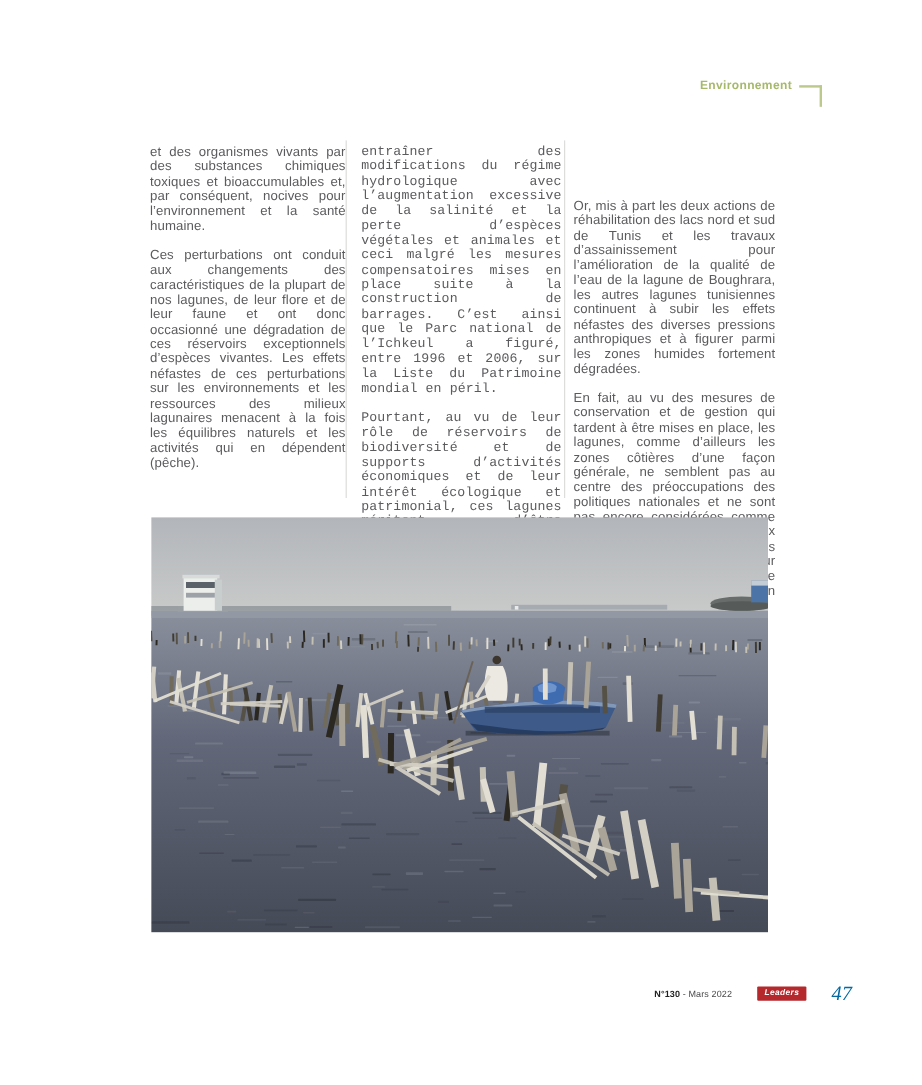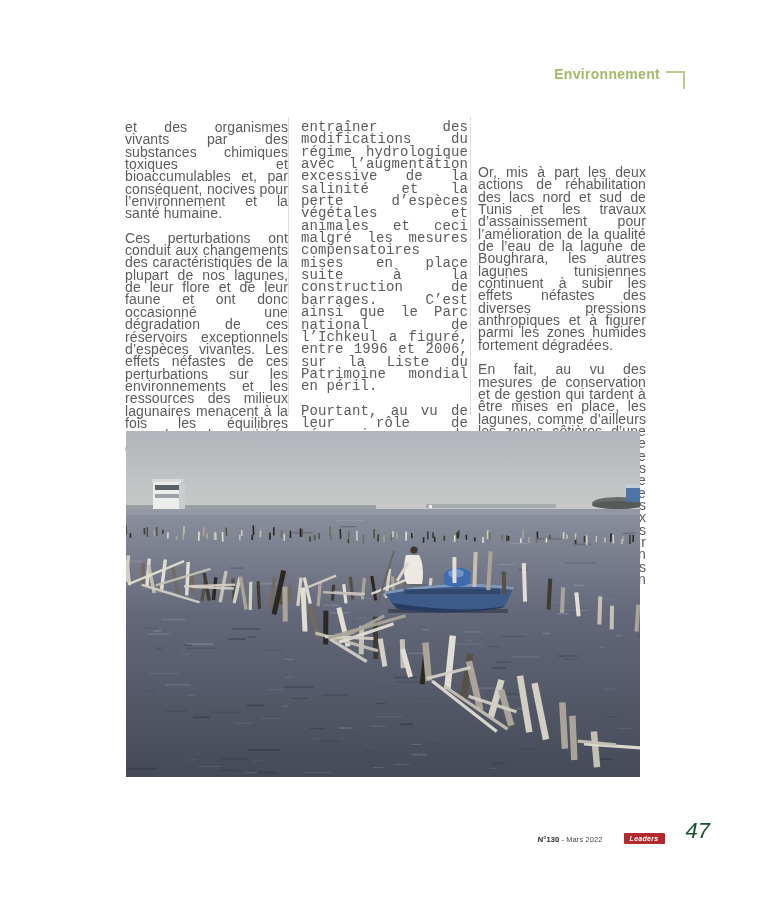--- a/index.html
+++ b/index.html
@@ -8,35 +8,35 @@
     background:#ffffff;
     font-family:"Liberation Sans",sans-serif;
     position:relative;
     overflow:hidden;
   }
   .page{position:absolute;inset:0;background:#fff;}
 
   
   .section-label{
     position:absolute;top:66px;right:108px;
-    font-size:14px;font-weight:bold;letter-spacing:0.3px;
+    font-size:10px;font-weight:bold;letter-spacing:0.3px;
     color:#a6b96a;
   }
   .corner-bracket{
     position:absolute;left:666px;top:71px;
     width:17px;height:16px;
     border-top:2px solid #bcc98c;
     border-right:2px solid #bcc98c;
   }
 
   
   .col{position:absolute;top:121px;}
   .col p{
     margin:0 0 12px 0;
-    font-size:14px;line-height:12.35px;
+    font-size:11px;line-height:12.35px;
     text-align:justify;
     color:#5b5b5e;
     letter-spacing:0.1px;
   }
   .col-1{left:125px;width:163px;}
   .col-2{left:301px;width:167px;font-family:Liberation Mono, monospace;}
   .col-3{left:478px;width:168px;margin-top:45px;}
   .col-divider{
     position:absolute;top:117px;width:1px;height:298px;
     background:#dddddb;
@@ -46,33 +46,33 @@
 
   
   .photo-frame{
     position:absolute;left:126px;top:431px;width:514px;height:346px;
   }
   .photo-frame svg{display:block;}
 
   
   .footer{
     position:absolute;top:818px;right:58px;
-    display:flex;align-items:flex-end;gap:21px;
+    display:flex;align-items:center;gap:21px;
   }
   .issue-label{font-size:7.5px;color:#4a4a4c;letter-spacing:0.1px;}
   .issue-label .num{font-weight:bold;color:#1f1f20;}
   .brand-badge{
     background:#b5292d;color:#ffffff;
     font-size:7px;font-weight:bold;font-style:italic;
     padding:2px 6px 2.5px 6px;border-radius:1px;
     letter-spacing:0.3px;
   }
   .page-number{
-    font-family:Liberation Sans, sans-serif;
-    font-style:italic;font-size:22px;color:#14532d;
+    font-family:Liberation Serif, serif;
+    font-style:italic;font-size:17px;color:#0369a1;
   }
 </style>
 </head>
 <body>
 
 <div class="page">
 
   <div class="section-label">Environnement</div>
   <div class="corner-bracket"></div>
 

